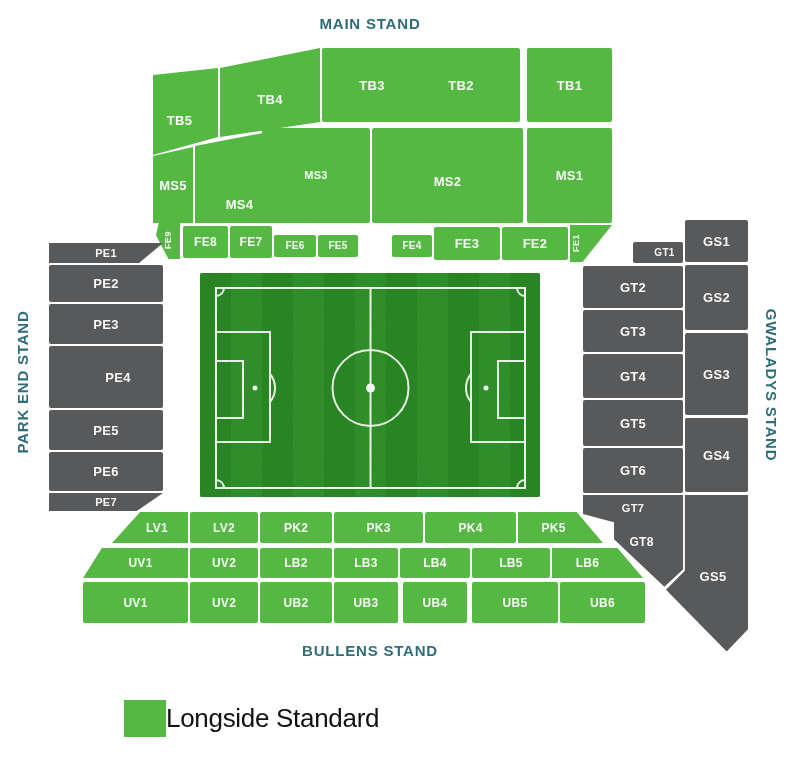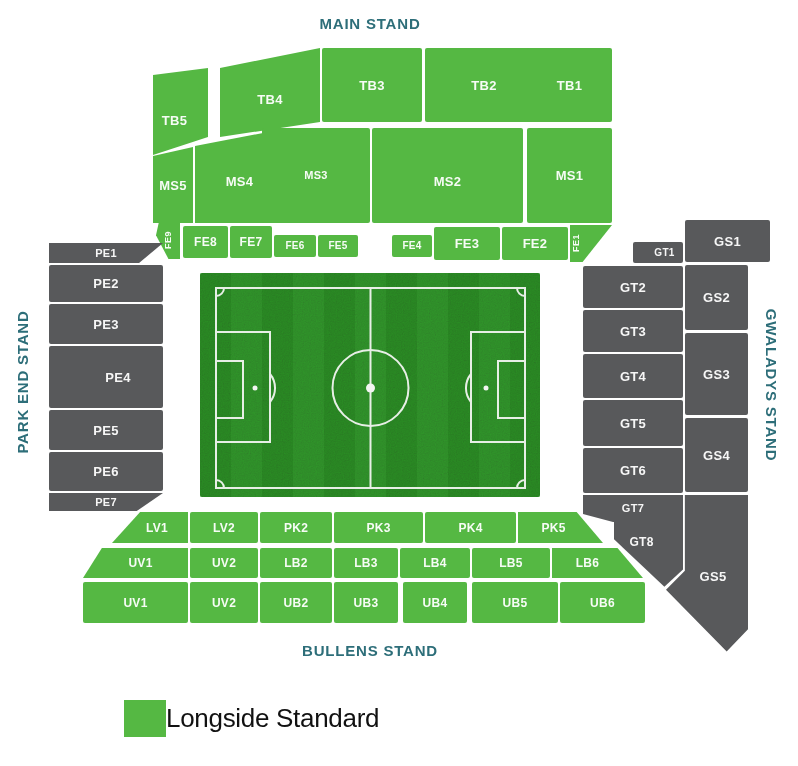--- a/index.html
+++ b/index.html
@@ -82,39 +82,39 @@
       </g>
       <g fill="#f2f5f1" stroke="none">
         <circle cx="170.5" cy="115" r="4.5"></circle>
         <circle cx="55" cy="115" r="2.5"></circle>
         <circle cx="286" cy="115" r="2.5"></circle>
       </g>
     </svg>
   </div>
 
   <div id="sections-root">
-      <div class="section longside-standard" style="left: 153px; top: 62px; width: 55px; height: 94px; clip-path: polygon(0px 13px, 100% 6px, 100% 75px, 0px 93px); border-radius: 0px; padding: 30px 16px 8px 4px;">
+      <div class="section longside-standard" style="left: 153px; top: 62px; width: 65px; height: 94px; clip-path: polygon(0px 13px, 100% 6px, 100% 75px, 0px 93px); border-radius: 0px; padding: 30px 16px 8px 4px;">
         <span class="slabel" style="font-size: 13px;">TB5</span>
       </div>
       <div class="section longside-standard" style="left: 220px; top: 48px; width: 100px; height: 89px; clip-path: polygon(0px 20px, 100% 0px, 100% 74px, 0px 100%); border-radius: 0px; padding: 14px 0px 0px;">
         <span class="slabel" style="font-size: 13px;">TB4</span>
       </div>
       <div class="section longside-standard" style="left: 322px; top: 48px; width: 100px; height: 74px;">
         <span class="slabel" style="font-size: 13px;">TB3</span>
       </div>
-      <div class="section longside-standard" style="left: 425px; top: 48px; width: 118px; height: 74px;">
+      <div class="section longside-standard" style="left: 402px; top: 48px; width: 118px; height: 74px;">
         <span class="slabel" style="font-size: 13px;">TB2</span>
       </div>
       <div class="section longside-standard" style="left: 527px; top: 48px; width: 85px; height: 74px;">
         <span class="slabel" style="font-size: 13px;">TB1</span>
       </div>
       <div class="section longside-standard" style="left: 153px; top: 147px; width: 40px; height: 76px; clip-path: polygon(0px 9px, 100% 0px, 100% 100%, 0px 100%); border-radius: 0px;">
         <span class="slabel" style="font-size: 13px;">MS5</span>
       </div>
-      <div class="section longside-standard" style="left: 195px; top: 129px; width: 89px; height: 94px; clip-path: polygon(0px 17px, 100% 0px, 100% 100%, 0px 100%); border-radius: 0px; padding: 12px 0px 1px;">
+      <div class="section longside-standard" style="left: 195px; top: 129px; width: 89px; height: 94px; clip-path: polygon(0px 17px, 100% 0px, 100% 100%, 0px 100%); border-radius: 0px; padding: 12px 0px 12px; align-items: flex-end;">
         <span class="slabel" style="font-size: 13px;">MS4</span>
       </div>
       <div class="section longside-standard" style="left: 262px; top: 128px; width: 108px; height: 95px;">
         <span class="slabel" style="font-size: 11px;">MS3</span>
       </div>
       <div class="section longside-standard" style="left: 372px; top: 128px; width: 151px; height: 95px;">
         <span class="slabel" style="font-size: 13px; margin-top: 12px;">MS2</span>
       </div>
       <div class="section longside-standard" style="left: 527px; top: 128px; width: 85px; height: 95px;">
         <span class="slabel" style="font-size: 13px;">MS1</span>
@@ -184,21 +184,21 @@
       </div>
       <div class="section unavailable" style="left: 583px; top: 448px; width: 100px; height: 45px;">
         <span class="slabel" style="font-size: 13px;">GT6</span>
       </div>
       <div class="section unavailable" style="left: 583px; top: 495px; width: 100px; height: 27px; clip-path: polygon(0px 0px, 100% 0px, 100% 100%, 30% 100%, 0px 70%); border-radius: 0px;">
         <span class="slabel" style="font-size: 11px;">GT7</span>
       </div>
       <div class="section unavailable" style="left: 614px; top: 522px; width: 69px; height: 66px; clip-path: polygon(0px 0px, 100% 0px, 100% 72%, 73% 98%, 0px 26%); border-radius: 0px; padding: 4px 18px 30px 4px;">
         <span class="slabel" style="font-size: 12px;">GT8</span>
       </div>
-      <div class="section unavailable" style="left: 685px; top: 220px; width: 85px; height: 42px;">
+      <div class="section unavailable" style="left: 685px; top: 220px; width: 63px; height: 42px;">
         <span class="slabel" style="font-size: 13px;">GS1</span>
       </div>
       <div class="section unavailable" style="left: 685px; top: 265px; width: 63px; height: 65px;">
         <span class="slabel" style="font-size: 13px;">GS2</span>
       </div>
       <div class="section unavailable" style="left: 685px; top: 333px; width: 63px; height: 82px;">
         <span class="slabel" style="font-size: 13px;">GS3</span>
       </div>
       <div class="section unavailable" style="left: 685px; top: 418px; width: 63px; height: 74px;">
         <span class="slabel" style="font-size: 13px;">GS4</span>

